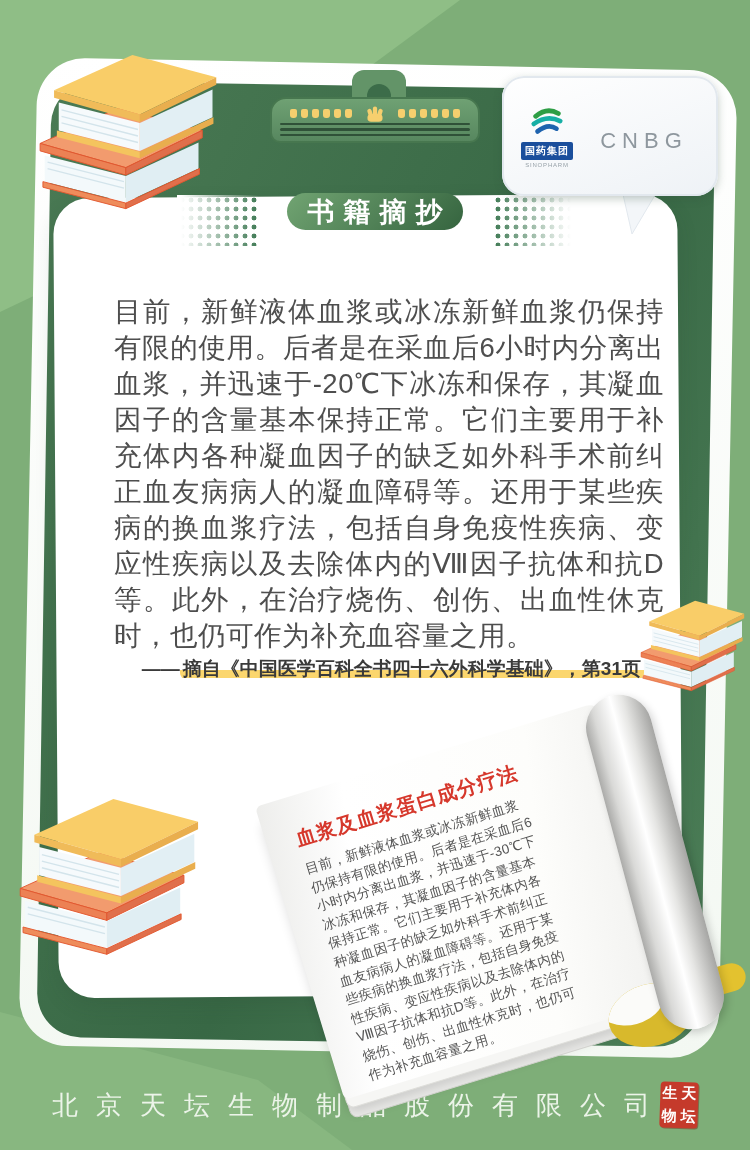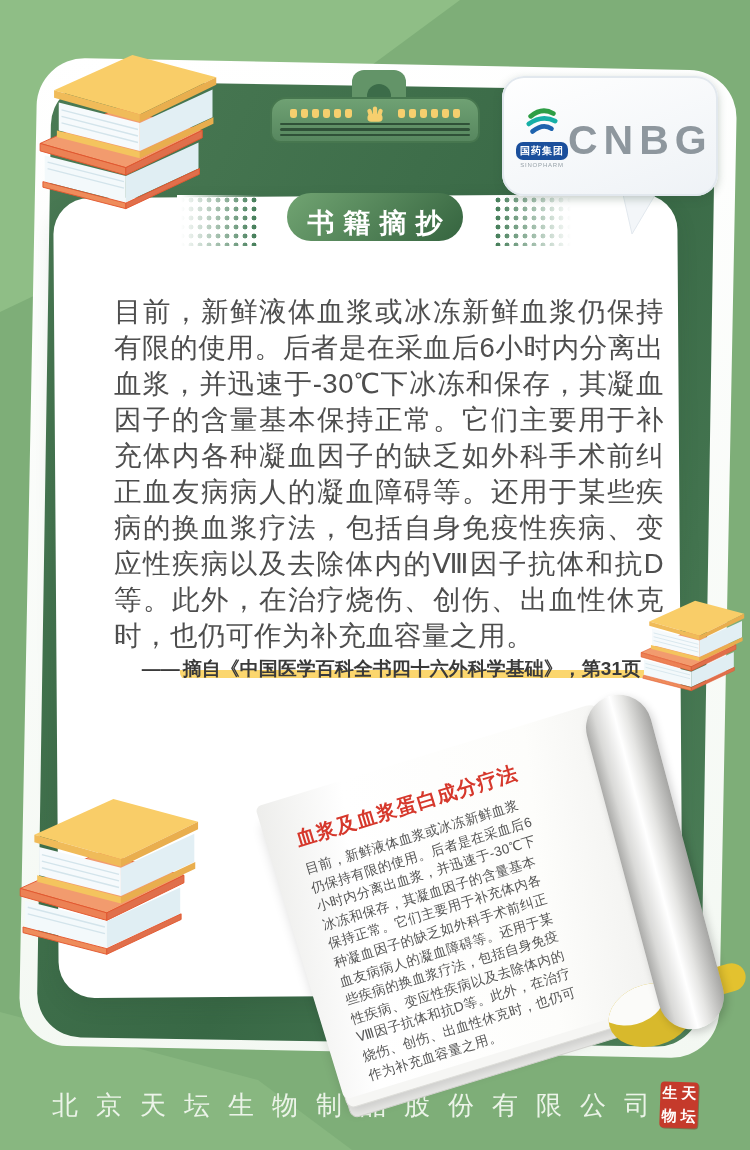--- a/index.html
+++ b/index.html
@@ -42,30 +42,30 @@
   .hand-ic{flex:0 0 auto;}
 
   
   .bubble{position:absolute;left:502px;top:76px;width:216px;height:120px;
     background:linear-gradient(160deg,#ffffff,#eef2f6);border-radius:22px;
     box-shadow:0 3px 8px rgba(50,80,60,.28), inset 0 0 0 2px #e2e8ee;
     z-index:9;display:flex;align-items:center;padding:0 8px 0 14px;box-sizing:border-box;}
   .bubble-tail{position:absolute;left:620px;top:190px;z-index:9;}
   .logo-left{width:62px;display:flex;flex-direction:column;align-items:center;}
   .group-box{margin-top:3px;background:#1B4F9C;color:#fff;font-size:10px;
-    font-weight:bold;padding:2px 4px;border-radius:7px;letter-spacing:1px;white-space:nowrap;}
+    font-weight:bold;padding:2px 4px;border-radius:2px;letter-spacing:1px;white-space:nowrap;}
   .group-en{font-size:6px;color:#97A1A8;letter-spacing:.8px;margin-top:2px;}
   .logo-right{flex:1;text-align:center;line-height:1.05;}
   .brand-cn{font-size:32px;font-weight:bold;color:#1B4F9C;letter-spacing:1px;white-space:nowrap;}
-  .brand-en{font-size:41px;font-weight:bold;color:#8E979E;letter-spacing:6px;margin-top:10px;}
-
-  
-  .badge{position:absolute;left:287px;top:193px;width:176px;height:48px;
+  .brand-en{font-size:22px;font-weight:normal;color:#8E979E;letter-spacing:6px;margin-top:10px;}
+
+  
+  .badge{position:absolute;left:287px;top:193px;width:176px;height:37px;
     border-radius:26px;background:linear-gradient(135deg,#71A472,#35643F);
-    display:flex;align-items:flex-end;justify-content:center;z-index:7;}
+    display:flex;align-items:center;justify-content:center;z-index:7;}
   .badge span{color:#fff;font-size:27px;font-weight:bold;letter-spacing:9px;
     padding-left:9px;}
   .dots{position:absolute;width:80px;height:50px;z-index:7;
     background-image:radial-gradient(circle at 4px 4px,#3E7953 2.2px,rgba(0,0,0,0) 2.7px);
     background-size:9px 9px;}
   .dots::after{content:"";position:absolute;inset:-1px;}
   .dots-left{left:178px;top:196px;}
   .dots-left::after{background:linear-gradient(to left,rgba(255,255,255,0),#fff 95%);}
   .dots-right{left:494px;top:196px;}
   .dots-right::after{background:linear-gradient(to right,rgba(255,255,255,0),#fff 95%);}
@@ -227,21 +227,21 @@
       <div class="brand-en">CNBG</div>
     </div>
   </div>
 
   <div class="dots dots-left"></div>
   <div class="dots dots-right"></div>
   <div class="badge">
     <span>书籍摘抄</span>
   </div>
 
-  <div class="excerpt">目前，新鲜液体血浆或冰冻新鲜血浆仍保持有限的使用。后者是在采血后6小时内分离出血浆，并迅速于-30℃下冰冻和保存，其凝血因子的含量基本保持正常。它们主要用于补充体内各种凝血因子的缺乏如外科手术前纠正血友病病人的凝血障碍等。还用于某些疾病的换血浆疗法，包括自身免疫性疾病、变应性疾病以及去除体内的Ⅷ因子抗体和抗D等。此外，在治疗烧伤、创伤、出血性休克时，也仍可作为补充血容量之用。</div>
+  <div class="excerpt">目前，新鲜液体血浆或冰冻新鲜血浆仍保持有限的使用。后者是在采血后6小时内分离出血浆，并迅速于-20℃下冰冻和保存，其凝血因子的含量基本保持正常。它们主要用于补充体内各种凝血因子的缺乏如外科手术前纠正血友病病人的凝血障碍等。还用于某些疾病的换血浆疗法，包括自身免疫性疾病、变应性疾病以及去除体内的Ⅷ因子抗体和抗D等。此外，在治疗烧伤、创伤、出血性休克时，也仍可作为补充血容量之用。</div>
 
   <div class="source"><span>——</span><span class="hl">摘自《中国医学百科全书四十六外科学基础》，第31页</span></div>
 
   <div class="openbook">
     <div class="ob-green-tip"></div>
     <div class="ob-yellow-edge"></div>
     <div class="ob-under2"></div>
     <div class="ob-under1"></div>
     <div class="ob-page">
       <div class="ob-title">血浆及血浆蛋白成分疗法</div>

